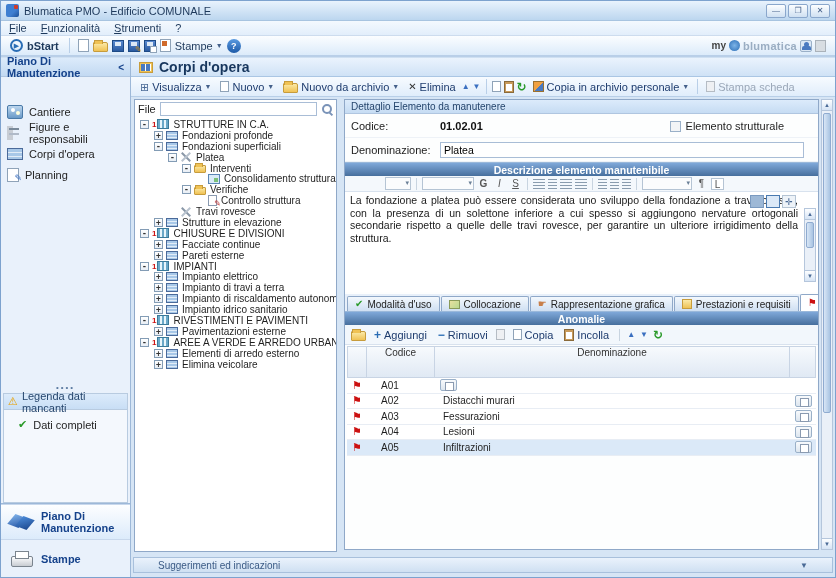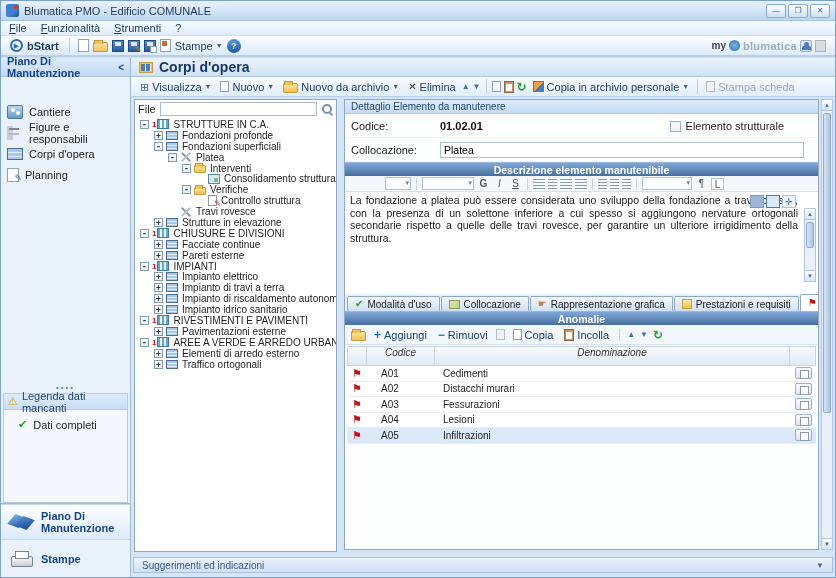--- a/index.html
+++ b/index.html
@@ -218,39 +218,39 @@
   .tico.map { width:11px; height:9px; background:linear-gradient(135deg,#e8e0a0,#b8d890); border:1px solid #8a9a5a; }
   .tico.hand { color:#c87f4a; }
   .tico.book { width:10px; height:10px; background:linear-gradient(#fbe9a6,#eec254); border:1px solid #c79c3c; }
   .tico.flag { color:#cc1111; }
 
   
   .anomtb { height:20px; display:flex; align-items:center; gap:5px; padding:0 6px;
     background:#f2f7fc; border-bottom:1px solid #d8e2ee; color:#1e3c6e; }
   .plus { color:#2a6db5; font-weight:bold; font-size:12px; }
   .table { margin:1px 2px 0 2px; font-size:10px; }
-  .thead { display:flex; height:20px;font-style:italic; }
+  .thead { display:flex; height:32px; }
   .th { background:linear-gradient(#f7fafd,#e0e9f4); border:1px solid #c8d4e4; border-left:none;
     text-align:center; color:#333; line-height:12px; }
   .th:first-child { border-left:1px solid #c8d4e4; }
   .trow { display:flex; height:15.5px; align-items:center; border-bottom:1px solid #e8edf4; background:#fff; }
   .trow.sel { background:#dbe9f8; }
   .cell { overflow:hidden; white-space:nowrap; }
   .cflag { width:20px; text-align:center; color:#cc1111; font-size:11px; }
   .ccode { width:68px; padding-left:14px; }
   .cden { flex:1; padding-left:8px; }
   .cbtn { width:26px; display:flex; justify-content:center; }
   .notebtn { width:17px; height:12px; border:1px solid #9ab0c8; border-radius:2px;
     background:linear-gradient(#f8fafc,#dde6ef); position:relative; }
   .notebtn::after { content:""; position:absolute; left:4px; top:2px; width:7px; height:7px;
     background:#fff; border:1px solid #8a9ab0; }
 
   
   .bottombar { position:absolute; bottom:4px; left:2px; right:2px; height:16px;
-    display:flex; align-items:center; padding:0 8px;
+    display:flex; align-items:center; padding:0 24px;
     background:linear-gradient(#eaf2fc,#cfe0f2); border:1px solid #a8c0dc; color:#3a5a85; font-size:10px; }
   .chev { margin-left:auto; color:#4a6a96; font-size:8px; }
 </style>
 </head>
 <body>
 
 <div id="window">
 
   <div class="titlebar">
     <span class="appicon"></span>
@@ -507,39 +507,39 @@
                 <span>AREE A VERDE E ARREDO URBANO</span>
               </div>
               <div class="tnode" style="padding-left: 16px;">
                 <span class="exp">+</span>
                 <span class="ti ti-element"></span>
                 <span>Elementi di arredo esterno</span>
               </div>
               <div class="tnode" style="padding-left: 16px;">
                 <span class="exp">+</span>
                 <span class="ti ti-element"></span>
-                <span>Traffico ortogonali</span>
+                <span>Elimina veicolare</span>
               </div>
             </div>
         </div>
 
         <div class="detail">
           <div class="dethdr">Dettaglio Elemento da manutenere</div>
 
           <div class="frow">
             <span class="flabel">Codice:</span>
             <span class="fvalue">01.02.01</span>
             <span class="chkgroup">
               <span class="chk"></span>
               <span>Elemento strutturale</span>
             </span>
           </div>
 
           <div class="frow">
-            <span class="flabel">Collocazione:</span>
+            <span class="flabel">Denominazione:</span>
             <input class="ftext" value="Platea" style="">
           </div>
 
           <div class="darkhdr">Descrizione elemento manutenibile</div>
 
           <div class="rtebar">
             <span class="dd" style="width:26px"></span>
             <span class="rte-sep"></span>
             <span class="dd" style="width:52px"></span>
             <span class="rteb" style="font-weight:bold">G</span>
@@ -629,21 +629,20 @@
             <div class="thead">
               <span class="th" style="width:20px"></span>
               <span class="th" style="width:68px">Codice</span>
               <span class="th" style="flex:1">Denominazione</span>
               <span class="th" style="width:26px"></span>
             </div>
             <div>
                 <div class="trow">
                   <span class="cell cflag">⚑</span>
                   <span class="cell ccode">A01</span>
-                  <span class="cell cden">Cedimenti</span>
                   <span class="cell cbtn">
                     <span class="notebtn"></span>
                   </span>
                 </div>
                 <div class="trow">
                   <span class="cell cflag">⚑</span>
                   <span class="cell ccode">A02</span>
                   <span class="cell cden">Distacchi murari</span>
                   <span class="cell cbtn">
                     <span class="notebtn"></span>

